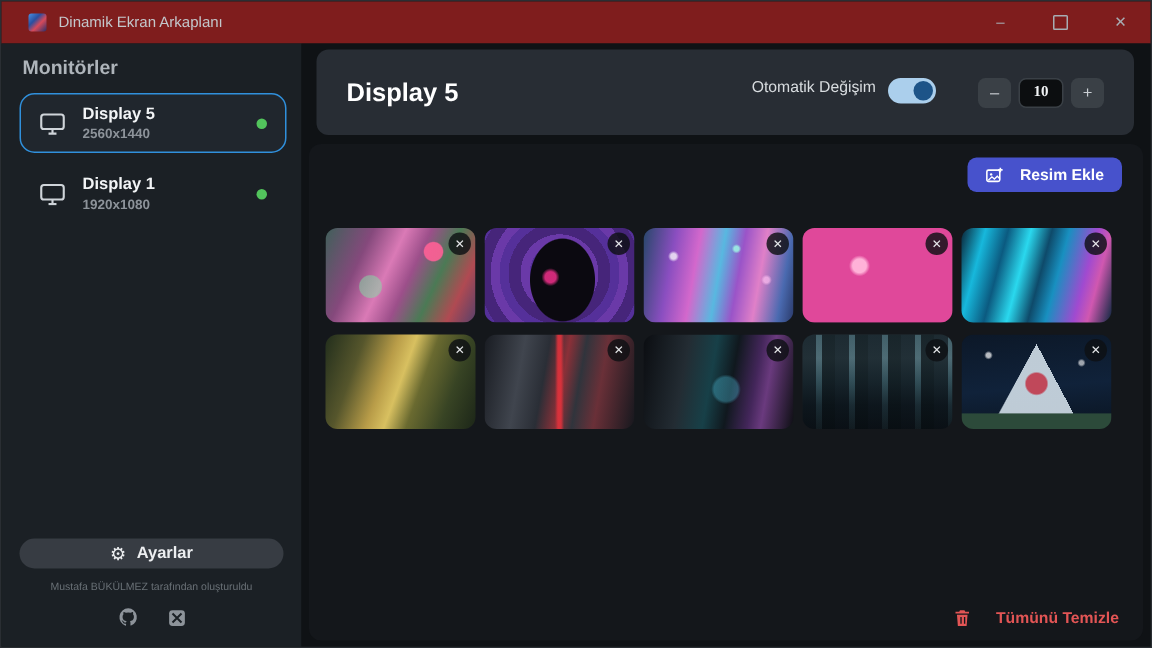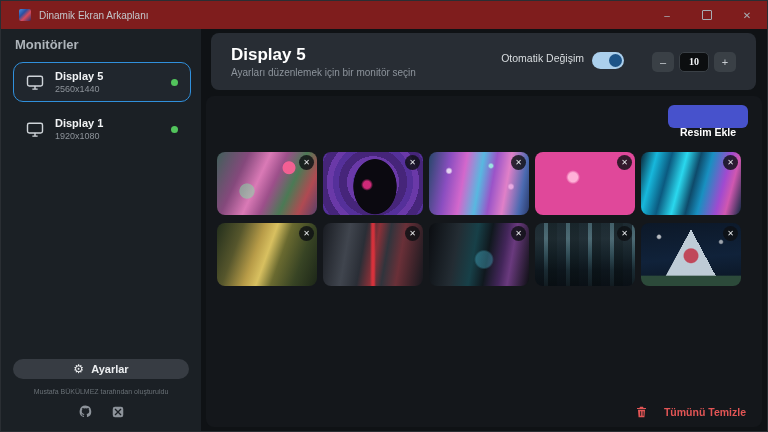--- a/index.html
+++ b/index.html
@@ -17,21 +17,21 @@
 
   
   .sidebar{position:absolute;top:28px;left:0;width:200px;bottom:0;background:#1b2025;}
   .sidebar-header{margin:8px 0 10px 14px;font-size:13px;font-weight:bold;color:#aeb4ba;}
   .monitor-list{display:flex;flex-direction:column;gap:7px;padding:0 10px 0 12px;}
   .monitor-item{height:40px;border-radius:10px;display:flex;align-items:center;padding:0 12px;box-sizing:border-box;border:1px solid transparent;cursor:pointer;}
   .monitor-item.selected{border:1px solid var(--selected-border);background:#20262d;}
   .monitor-icon{flex:0 0 auto;}
   .monitor-text{margin-left:11px;display:flex;flex-direction:column;gap:2px;}
   .monitor-name{font-size:11px;font-weight:bold;color:#f2f4f6;}
-  .monitor-res{font-size:9px;color:#8d939a;}
+  .monitor-res{font-size:9px;color:#8d939a;font-weight:bold;}
   .status-dot{margin-left:auto;width:7px;height:7px;border-radius:50%;background:var(--status-green);}
 
   .settings-button{position:absolute;left:12px;right:12px;bottom:52px;height:20px;background:#373c43;border-radius:12px;
     display:flex;align-items:center;justify-content:center;gap:7px;color:#eceef0;font-size:11px;font-weight:bold;cursor:pointer;}
   .gear-glyph{font-family:"DejaVu Sans",sans-serif;font-size:12px;line-height:1;color:#eceef0;}
   .credits{position:absolute;bottom:36px;left:0;width:100%;text-align:center;font-size:7px;color:#697076;}
   .social-row{position:absolute;bottom:13px;left:0;width:100%;display:flex;justify-content:center;gap:20px;align-items:center;}
   .social-row svg{cursor:pointer;}
 
   
@@ -45,21 +45,21 @@
   .toggle-label{font-size:10.5px;color:#d8dcdf;margin-right:8px;}
   .toggle{width:32px;height:17px;border-radius:9px;background:var(--toggle-track);position:relative;cursor:pointer;}
   .toggle .knob{position:absolute;top:2px;right:2px;width:13px;height:13px;border-radius:50%;background:var(--toggle-knob);}
   .stepper{display:flex;align-items:center;gap:5px;margin-left:28px;}
   .step-btn{width:22px;height:20px;border-radius:5px;background:#3a4046;color:#c9ced3;font-size:11px;display:flex;align-items:center;justify-content:center;cursor:pointer;}
   .step-value{width:30px;height:20px;border-radius:5px;background:#0c0e10;border:1px solid #3a4046;color:#f2f4f6;font-size:10px;font-weight:bold;display:flex;align-items:center;justify-content:center;box-sizing:border-box;font-family:Liberation Serif, serif;}
   .save-button{margin-left:24px;height:23px;padding:0 13px;border-radius:6px;background:var(--save-blue);color:#fff;font-size:11px;font-weight:bold;display:flex;align-items:center;gap:7px;cursor:pointer;}
 
   .content-panel{position:absolute;left:5px;top:67px;right:5px;bottom:4px;background:#14171b;border-radius:8px;}
   .add-image-button{position:absolute;top:9px;right:14px;height:23px;padding:0 12px;border-radius:6px;background:var(--add-indigo);
-    color:#fff;font-size:10.5px;font-weight:bold;display:flex;align-items:center;gap:21px;cursor:pointer;flex-direction:column;}
+    color:#fff;font-size:10.5px;font-weight:bold;display:flex;align-items:center;gap:11px;cursor:pointer;}
   .wallpaper-grid{position:absolute;left:11px;top:56px;display:grid;grid-template-columns:repeat(5,100px);gap:8px 6px;}
   .thumb{width:100px;height:63px;border-radius:8px;position:relative;overflow:hidden;background:#222;cursor:pointer;}
   .thumb-x{position:absolute;top:3px;right:3px;width:15px;height:15px;border-radius:50%;background:rgba(14,16,20,.82);
     color:#e8eaec;font-size:8px;display:flex;align-items:center;justify-content:center;cursor:pointer;}
   .clear-all-button{position:absolute;bottom:9px;right:16px;display:flex;align-items:center;gap:17px;color:var(--danger-red);
     font-size:10.5px;font-weight:bold;cursor:pointer;}
 </style>
 </head>
 <body>
 
@@ -118,21 +118,20 @@
         <path d="M4 4l8 8M12 4l-8 8" stroke="#1b2025" stroke-width="1.8"></path>
       </svg>
     </div>
   </div>
 
   <div class="main">
 
     <div class="header-card">
       <div class="header-titles">
         <div class="page-title">Display 5</div>
-        <div class="page-subtitle">Ayarları düzenlemek için bir monitör seçin</div>
       </div>
       <div class="header-controls">
         <span class="toggle-label">Otomatik Değişim</span>
         <div class="toggle">
           <div class="knob"></div>
         </div>
         <div class="stepper">
           <div class="step-btn">–</div>
           <div class="step-value">10</div>
           <div class="step-btn">+</div>

